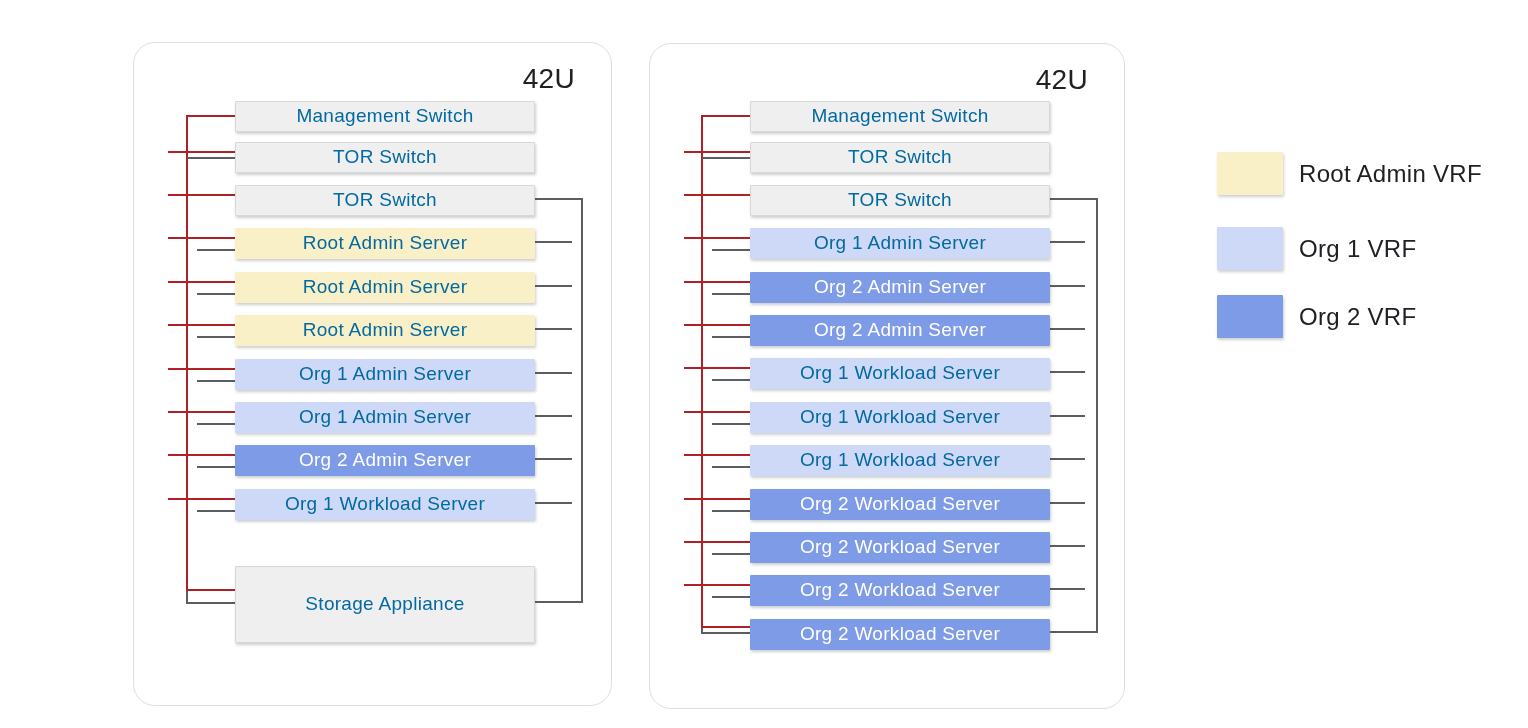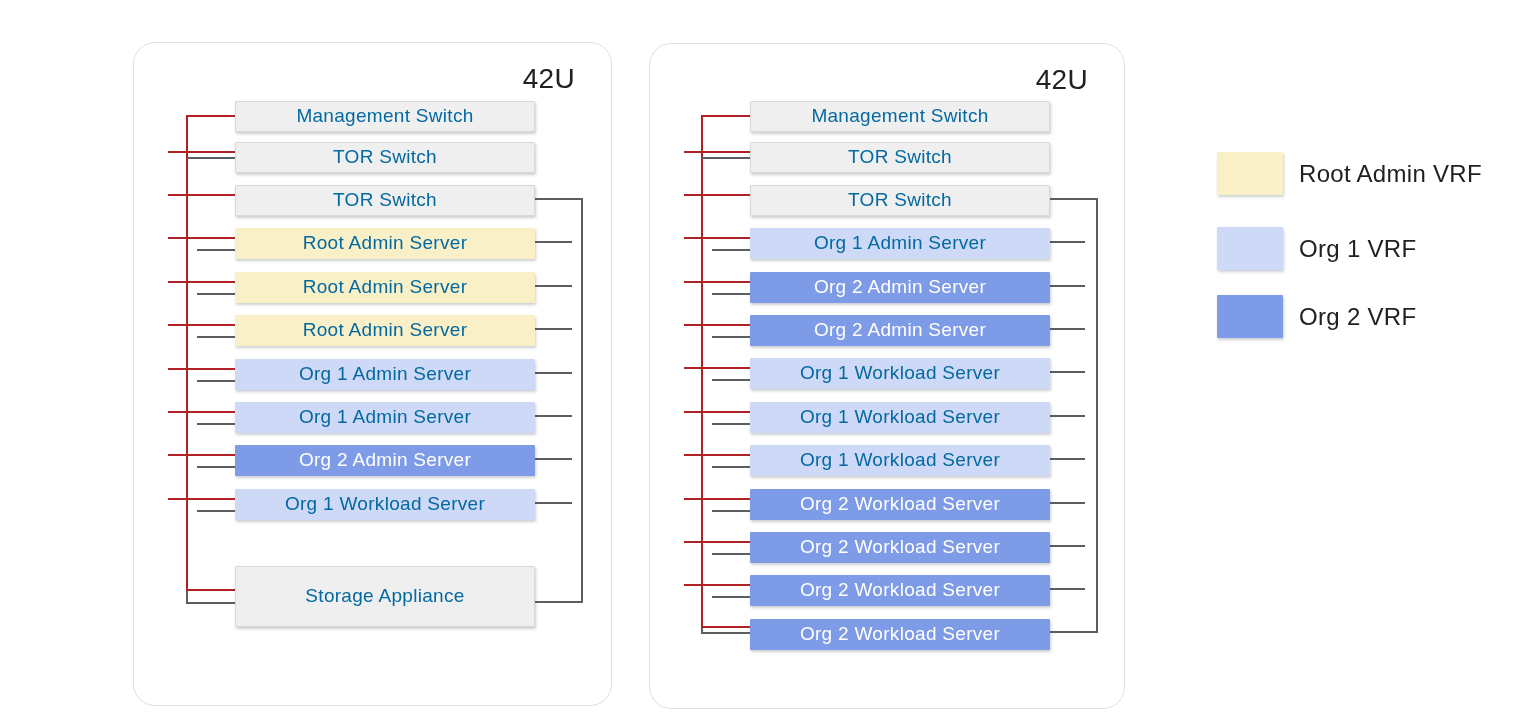--- a/index.html
+++ b/index.html
@@ -172,21 +172,21 @@
       <div class="unit gray" style="left: 235px; top: 100.5px; width: 300px; height: 31px;">Management Switch</div>
       <div class="unit gray" style="left: 235px; top: 141.5px; width: 300px; height: 31px;">TOR Switch</div>
       <div class="unit gray" style="left: 235px; top: 184.5px; width: 300px; height: 31px;">TOR Switch</div>
       <div class="unit root" style="left: 235px; top: 227.5px; width: 300px; height: 31px;">Root Admin Server</div>
       <div class="unit root" style="left: 235px; top: 271.5px; width: 300px; height: 31px;">Root Admin Server</div>
       <div class="unit root" style="left: 235px; top: 314.5px; width: 300px; height: 31px;">Root Admin Server</div>
       <div class="unit org1" style="left: 235px; top: 358.5px; width: 300px; height: 31px;">Org 1 Admin Server</div>
       <div class="unit org1" style="left: 235px; top: 401.5px; width: 300px; height: 31px;">Org 1 Admin Server</div>
       <div class="unit org2" style="left: 235px; top: 444.5px; width: 300px; height: 31px;">Org 2 Admin Server</div>
       <div class="unit org1" style="left: 235px; top: 488.5px; width: 300px; height: 31px;">Org 1 Workload Server</div>
-      <div class="unit gray" style="left: 235px; top: 565.5px; width: 300px; height: 61px;">Storage Appliance</div>
+      <div class="unit gray" style="left: 235px; top: 565.5px; width: 300px; height: 77px;">Storage Appliance</div>
       <div class="unit gray" style="left: 750px; top: 100.5px; width: 300px; height: 31px;">Management Switch</div>
       <div class="unit gray" style="left: 750px; top: 141.5px; width: 300px; height: 31px;">TOR Switch</div>
       <div class="unit gray" style="left: 750px; top: 184.5px; width: 300px; height: 31px;">TOR Switch</div>
       <div class="unit org1" style="left: 750px; top: 227.5px; width: 300px; height: 31px;">Org 1 Admin Server</div>
       <div class="unit org2" style="left: 750px; top: 271.5px; width: 300px; height: 31px;">Org 2 Admin Server</div>
       <div class="unit org2" style="left: 750px; top: 314.5px; width: 300px; height: 31px;">Org 2 Admin Server</div>
       <div class="unit org1" style="left: 750px; top: 357.5px; width: 300px; height: 31px;">Org 1 Workload Server</div>
       <div class="unit org1" style="left: 750px; top: 401.5px; width: 300px; height: 31px;">Org 1 Workload Server</div>
       <div class="unit org1" style="left: 750px; top: 444.5px; width: 300px; height: 31px;">Org 1 Workload Server</div>
       <div class="unit org2" style="left: 750px; top: 488.5px; width: 300px; height: 31px;">Org 2 Workload Server</div>

